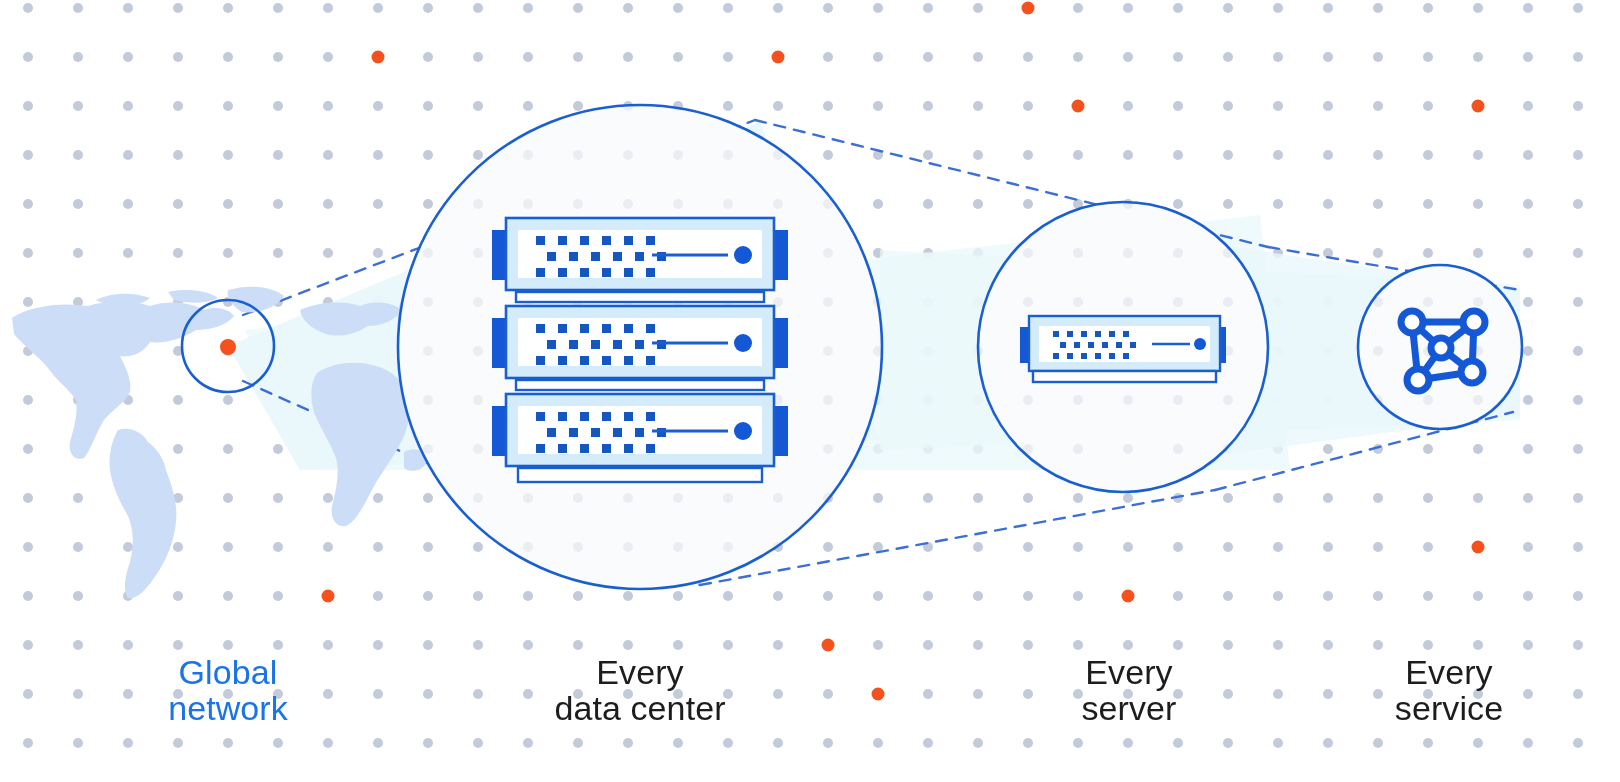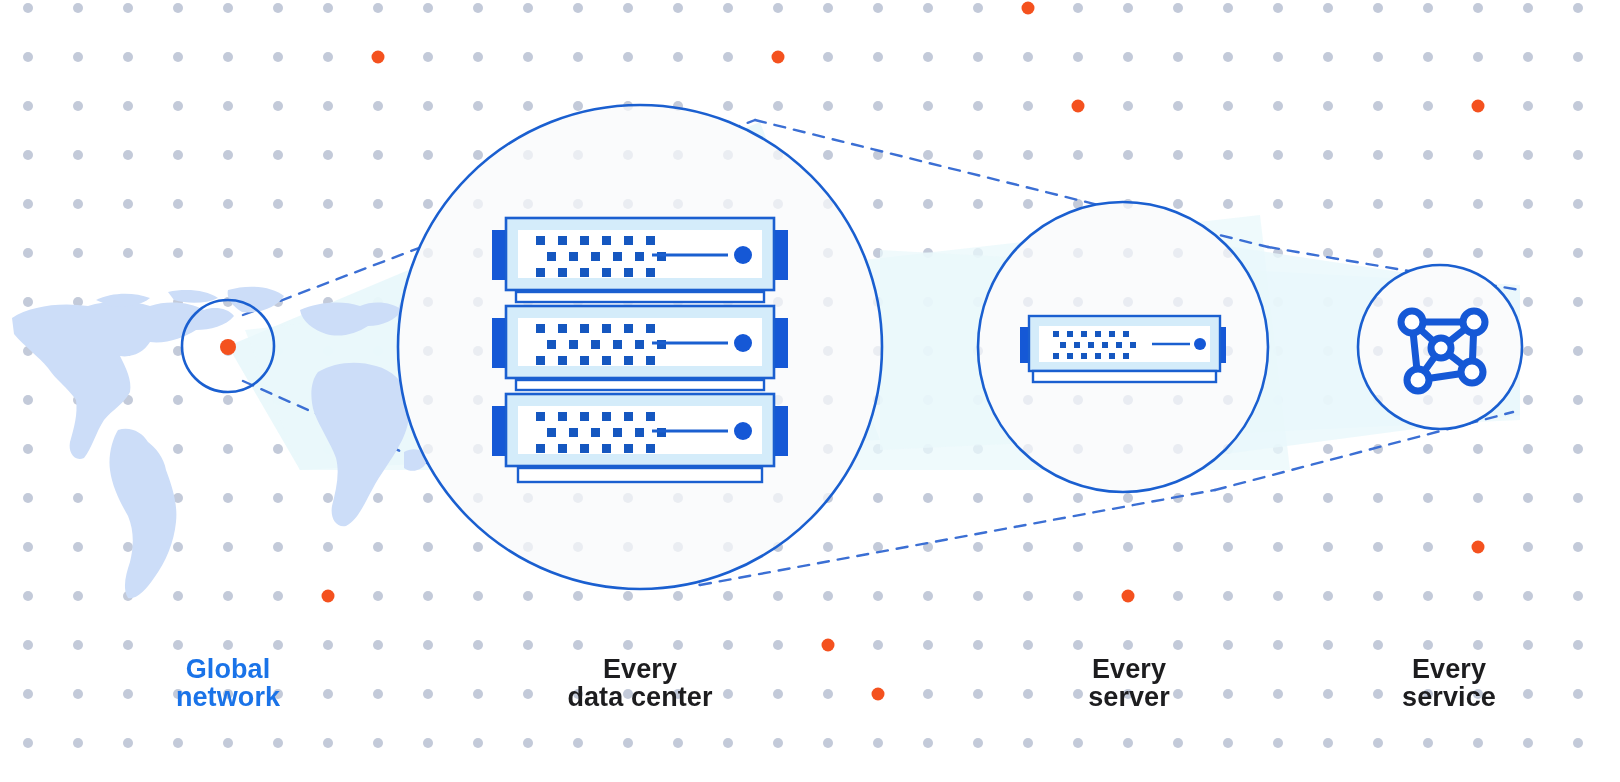--- a/index.html
+++ b/index.html
@@ -8,22 +8,22 @@
     background:#ffffff;
     font-family:"Liberation Sans", sans-serif;
     overflow:hidden;
     position:relative;
   }
   #stage{position:absolute;inset:0;width:1620px;height:782px;}
   #stage svg{display:block;}
   .lbl{
     position:absolute;
     text-align:center;
-    font-size:27px;
-    font-weight:700;
+    font-size:34px;
+    font-weight:400;
     line-height:1.05;
     letter-spacing:0.1px;
     white-space:pre-line;
     color:#1d1d1f;
   }
   .lbl.accent{color:#1a73e8;}
 </style>
 </head>
 <body>
 

